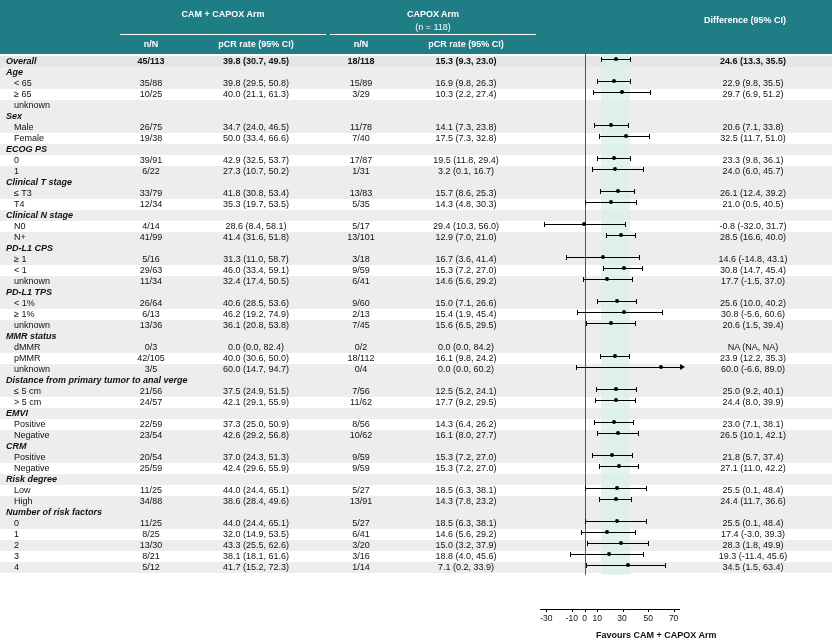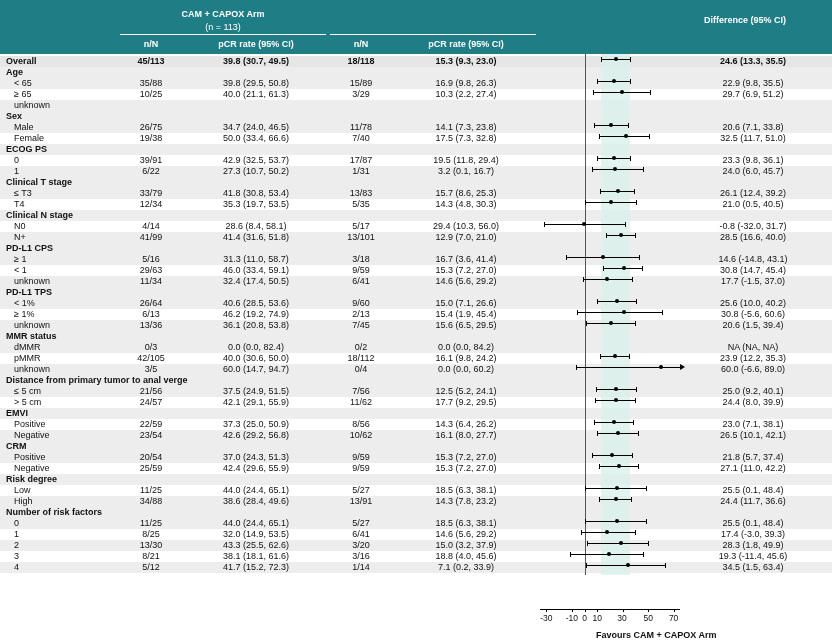--- a/index.html
+++ b/index.html
@@ -21,21 +21,21 @@
   .hdr-cell{position:absolute;text-align:center;font-weight:bold;line-height:12px;}
   .hdr-sub{position:absolute;text-align:center;font-weight:bold;font-size:9px;}
   .hdr-rule{position:absolute;background:#ffffff;height:1px;}
 
   
   .row{position:absolute;left:0;width:832px;height:11px;}
   .row.shade{background:#ededed;}
   .row.band{background:#e6e6e6;}
   .c-label{position:absolute;left:6px;white-space:nowrap;}
   .c-label.indent{left:14px;}
-  .c-label.bold{font-weight:bold;}
+  .c-label.bold{font-weight:bold;font-style:italic;}
   .c-nn1{position:absolute;left:120px;width:62px;text-align:center;}
   .c-rate1{position:absolute;left:186px;width:140px;text-align:center;}
   .c-nn2{position:absolute;left:330px;width:62px;text-align:center;}
   .c-rate2{position:absolute;left:396px;width:140px;text-align:center;}
   .c-diff{position:absolute;left:680px;width:146px;text-align:center;}
 
   .bold{font-weight:bold;}
 
   
   #plot{position:absolute;left:540px;top:54px;width:140px;height:555px;}
@@ -54,21 +54,22 @@
   .ticklab{position:absolute;top:4px;font-size:8.5px;text-align:center;width:26px;}
   .foot{position:absolute;font-size:9px;font-weight:bold;}
 </style>
 </head>
 <body>
 
 <div id="root">
 
   <div class="hdr">
     <div class="hdr-cell" style="left:120px;top:8px;width:206px;">CAM + CAPOX Arm</div>
-    <div class="hdr-cell" style="left:120px;top:21px;width:206px;font-weight:normal;">(n = 113)</div>
+    <div class="hdr-cell" style="left:330px;top:8px;width:206px;">CAPOX Arm</div>
+    <div class="hdr-cell" style="left:330px;top:21px;width:206px;font-weight:normal;">(n = 118)</div>
     <div class="hdr-cell" style="left:660px;top:14px;width:170px;">Difference (95% CI)</div>
 
     <div class="hdr-rule" style="left:120px;top:34px;width:206px;"></div>
     <div class="hdr-rule" style="left:330px;top:34px;width:206px;"></div>
 
     <div class="hdr-sub" style="left:120px;top:39px;width:62px;">n/N</div>
     <div class="hdr-sub" style="left:186px;top:39px;width:140px;">pCR rate (95% CI)</div>
     <div class="hdr-sub" style="left:330px;top:39px;width:62px;">n/N</div>
     <div class="hdr-sub" style="left:396px;top:39px;width:140px;">pCR rate (95% CI)</div>
   </div>

